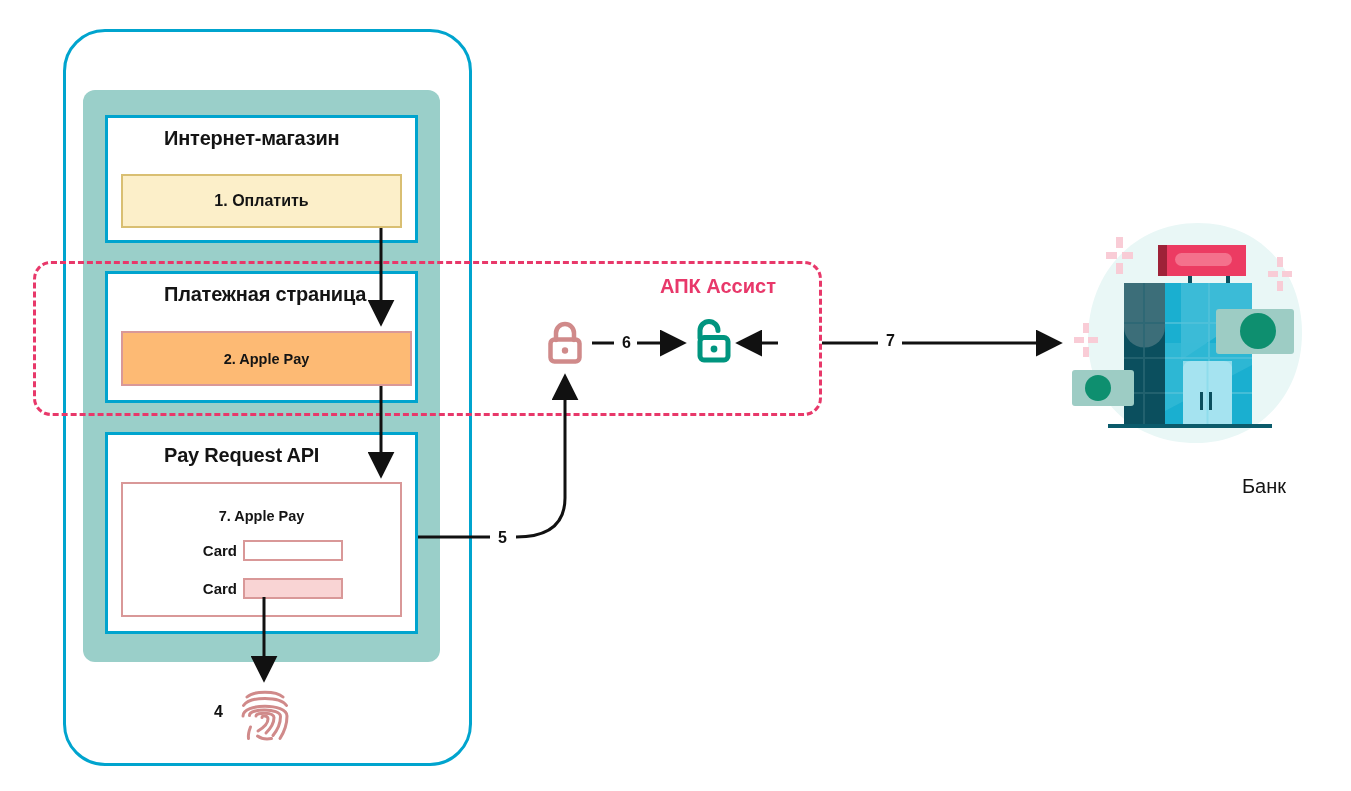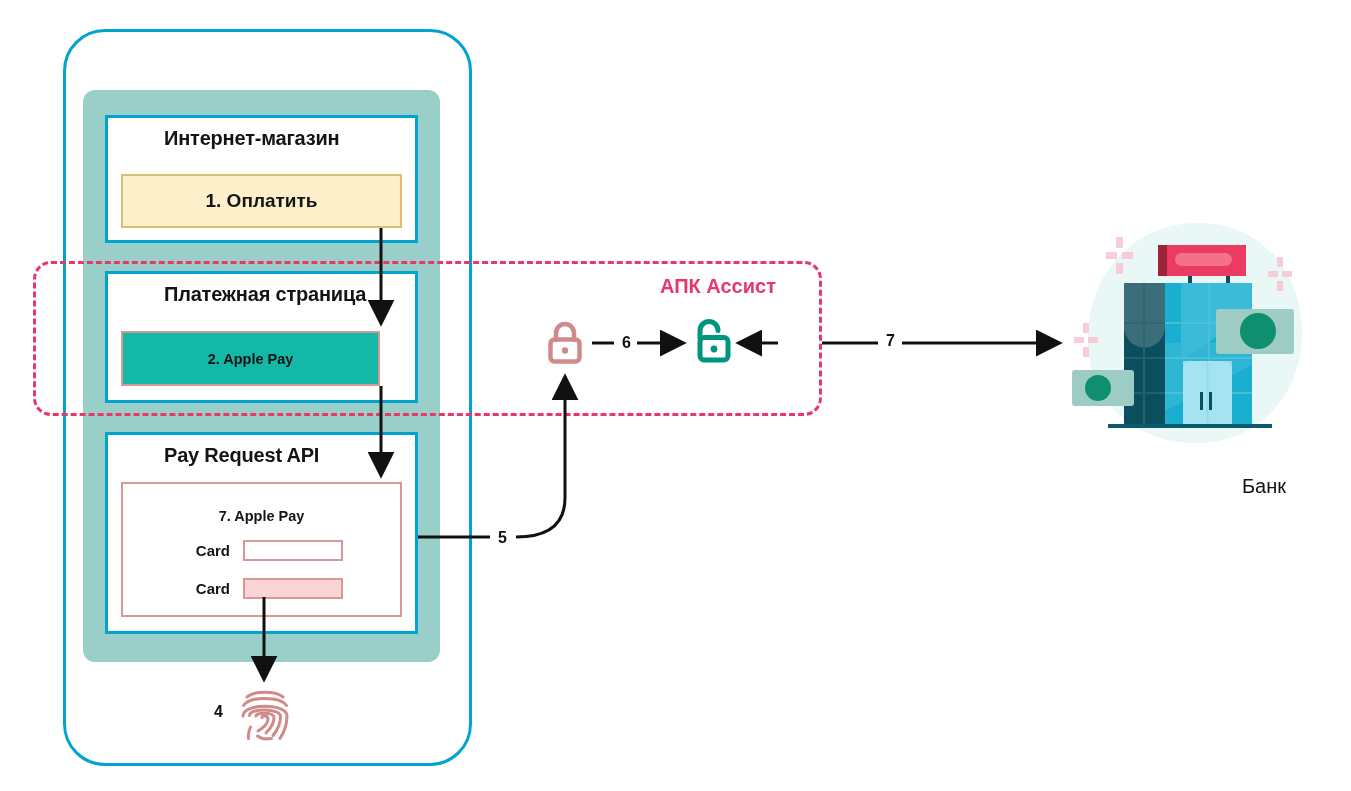--- a/index.html
+++ b/index.html
@@ -73,31 +73,31 @@
     left: 121px;
     top: 174px;
     width: 281px;
     height: 54px;
     background: #FCEFC9;
     border: 2px solid #D9BF72;
     box-sizing: border-box;
     display: flex;
     align-items: center;
     justify-content: center;
-    font-size: 19px;
+    font-size: 16px;
     font-weight: bold;
     color: #141414;
   }
   .btn-applepay {
     position: absolute;
     left: 121px;
     top: 331px;
-    width: 259px;
+    width: 291px;
     height: 55px;
-    background: #14b8a6;
+    background: #fdba74;
     border: 2px solid #D99898;
     box-sizing: border-box;
     display: flex;
     align-items: center;
     justify-content: center;
     font-size: 14.5px;
     font-weight: bold;
     color: #141414;
   }
 
@@ -126,21 +126,21 @@
     left: 0;
     right: 0;
     display: flex;
     align-items: center;
   }
   .field-row.r1 { top: 56px; }
   .field-row.r2 { top: 94px; }
   .field-label {
     width: 120px;
     text-align: right;
-    padding-right: 13px;
+    padding-right: 6px;
     box-sizing: border-box;
     font-size: 15px;
     font-weight: bold;
     color: #141414;
   }
   .field-input {
     width: 100px;
     height: 21px;
     border: 2px solid #D99898;
     box-sizing: border-box;

